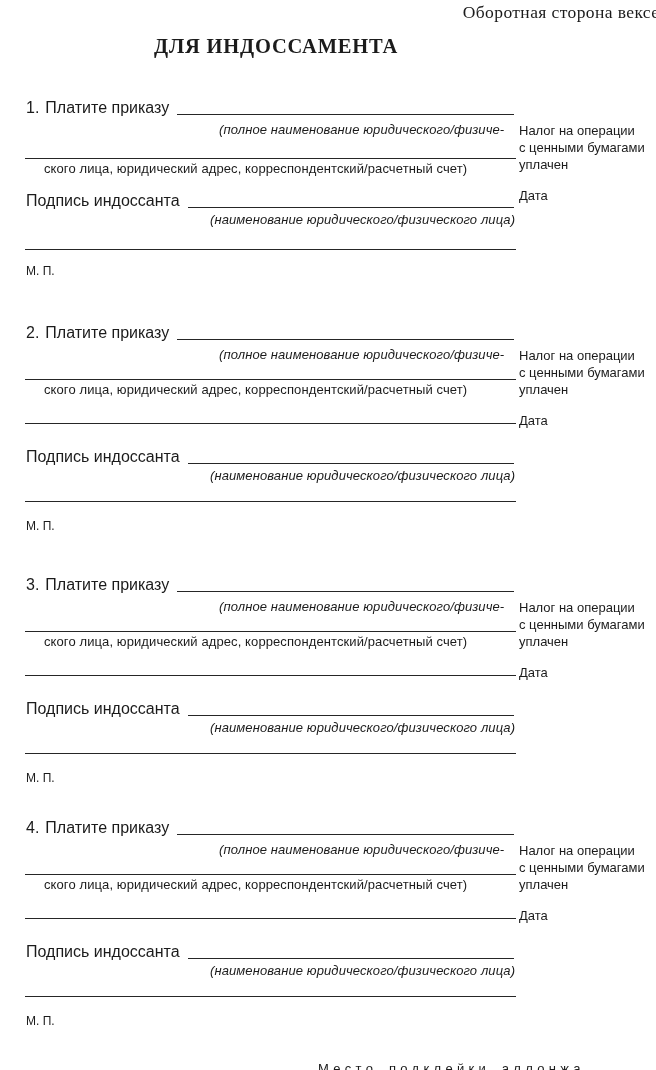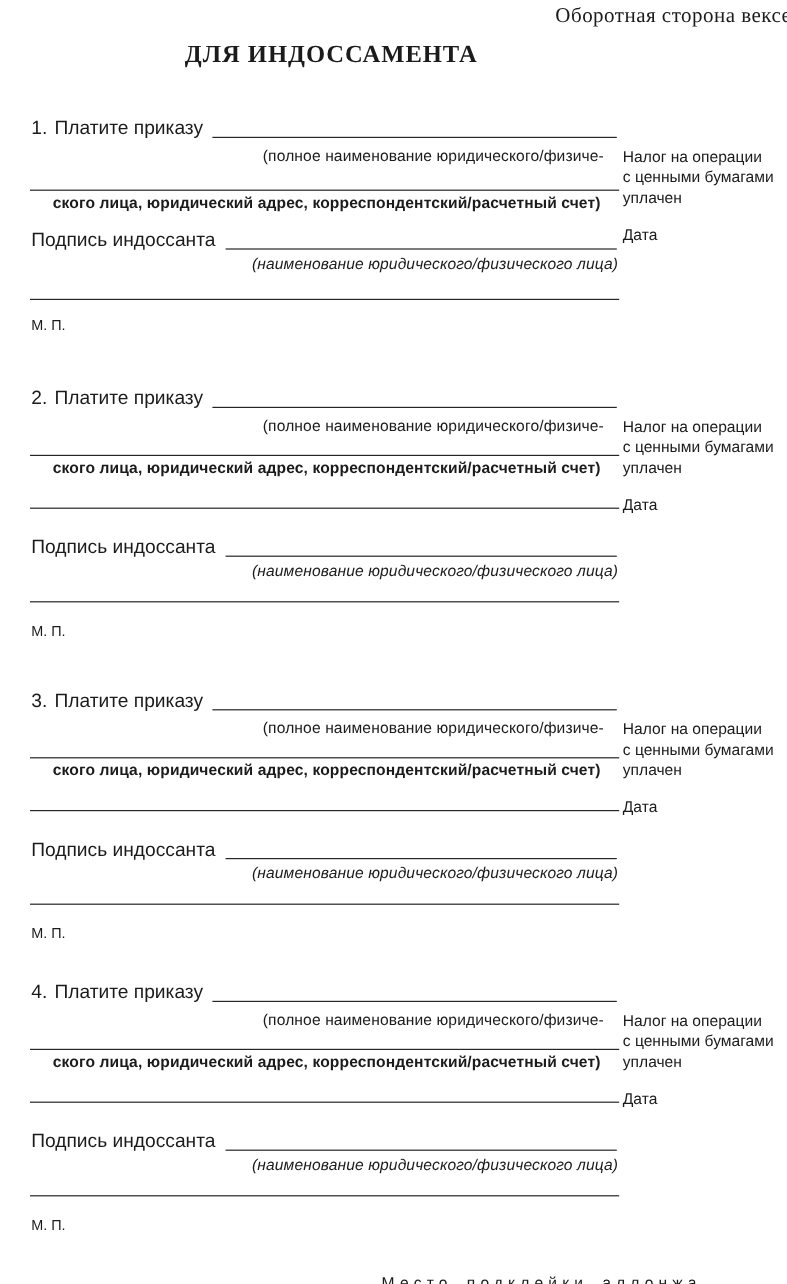--- a/index.html
+++ b/index.html
@@ -47,22 +47,22 @@
     flex:1 1 auto;
     border-bottom:1.7px solid #262626;
     margin:0 5px 2px 8px;
     min-width:40px;
   }
   .hr {
     border-bottom:1.7px solid #262626;
     margin-left:3px; margin-right:3px;
   }
   .cap { font-size:13px; line-height:15px; letter-spacing:0.1px; }
-  .cap-top  { margin:5px 0 0 197px; }
-  .cap-cont { margin:2px 0 0 22px;font-weight:bold; }
+  .cap-top  { margin:5px 0 0 197px;font-style:italic; }
+  .cap-cont { margin:2px 0 0 22px; }
   .cap-sign { margin:2px 0 0 188px;font-style:italic; }
   .mp { font-size:12px; line-height:19px; padding-left:4px; }
 
   
   .block-1 { margin-top:40px; }
   .block-1 .hr-1     { margin-top:21px; }
   .block-1 .sign-row { margin-top:15px; }
   .block-1 .hr-2     { margin-top:22px; }
   .block-1 .mp       { margin-top:12px; }
 

